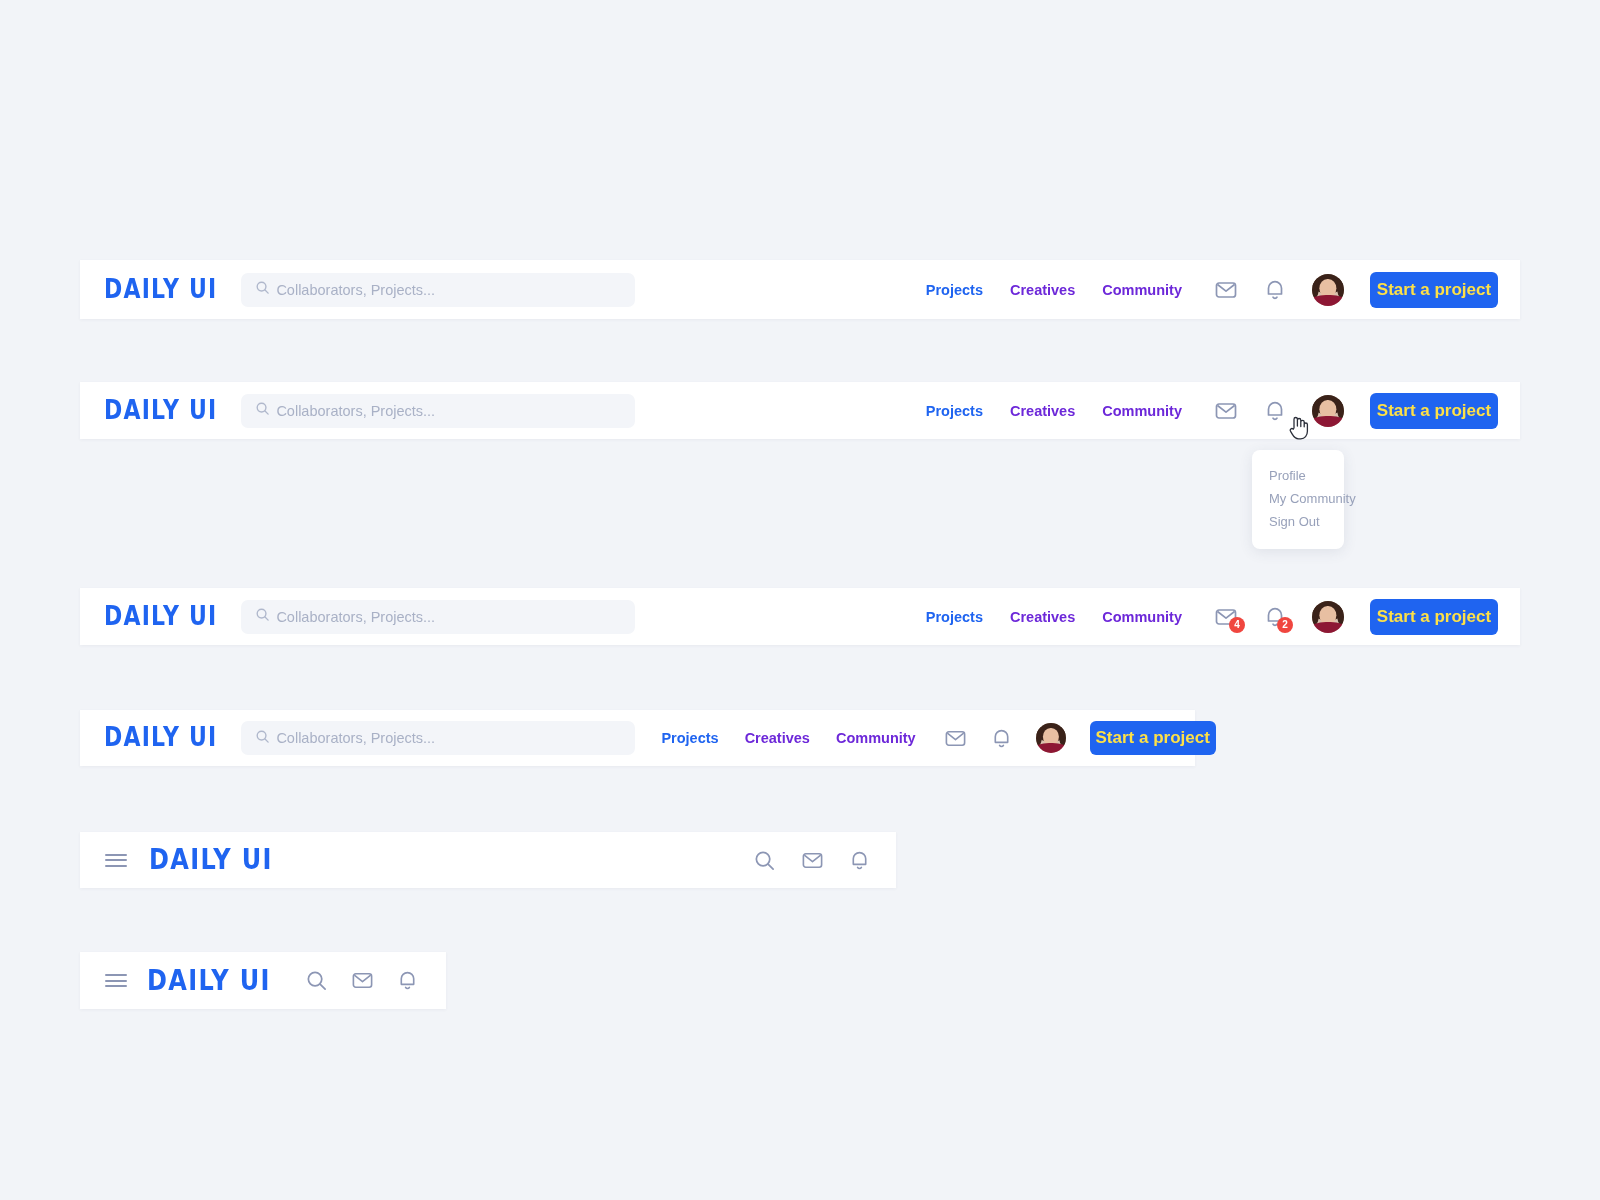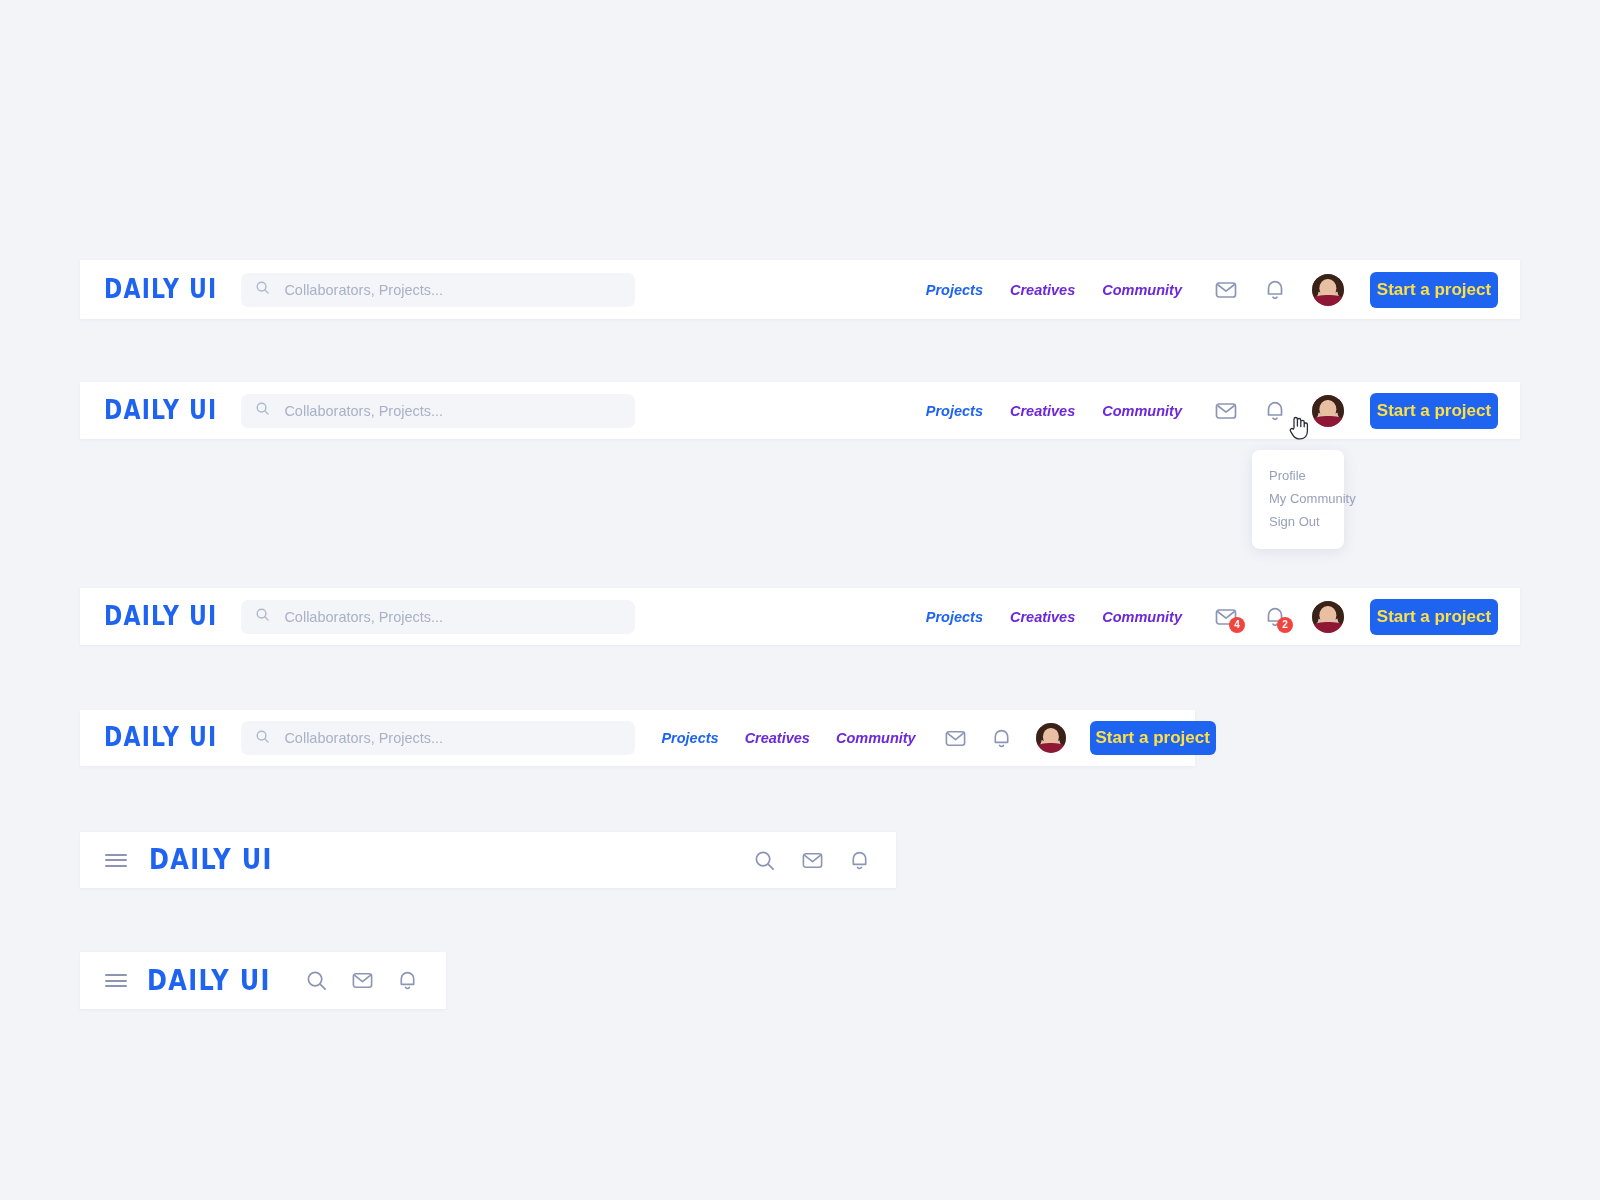--- a/index.html
+++ b/index.html
@@ -43,30 +43,30 @@
 
   
   .search {
     display: flex;
     align-items: center;
     background: #f3f5f9;
     border-radius: 7px;
     height: 34px;
     width: 394px;
     padding: 0 14px;
-    gap: 14px;
+    gap: 6px;
   }
   .search-text {
     color: #a9b1c6;
     font-size: 14.5px;
     white-space: nowrap;
   }
 
   
-  .nav-links { display: flex; align-items: center; font-style: italic; }
+  .nav-links { display: flex; align-items: center; }
   .nav-link {
     font-size: 14.5px;
     font-weight: 700;
     color: #6d28d9;
     white-space: nowrap;
     cursor: pointer;
   }
   .nav-link.active { color: #1f64f0; }
 
   

